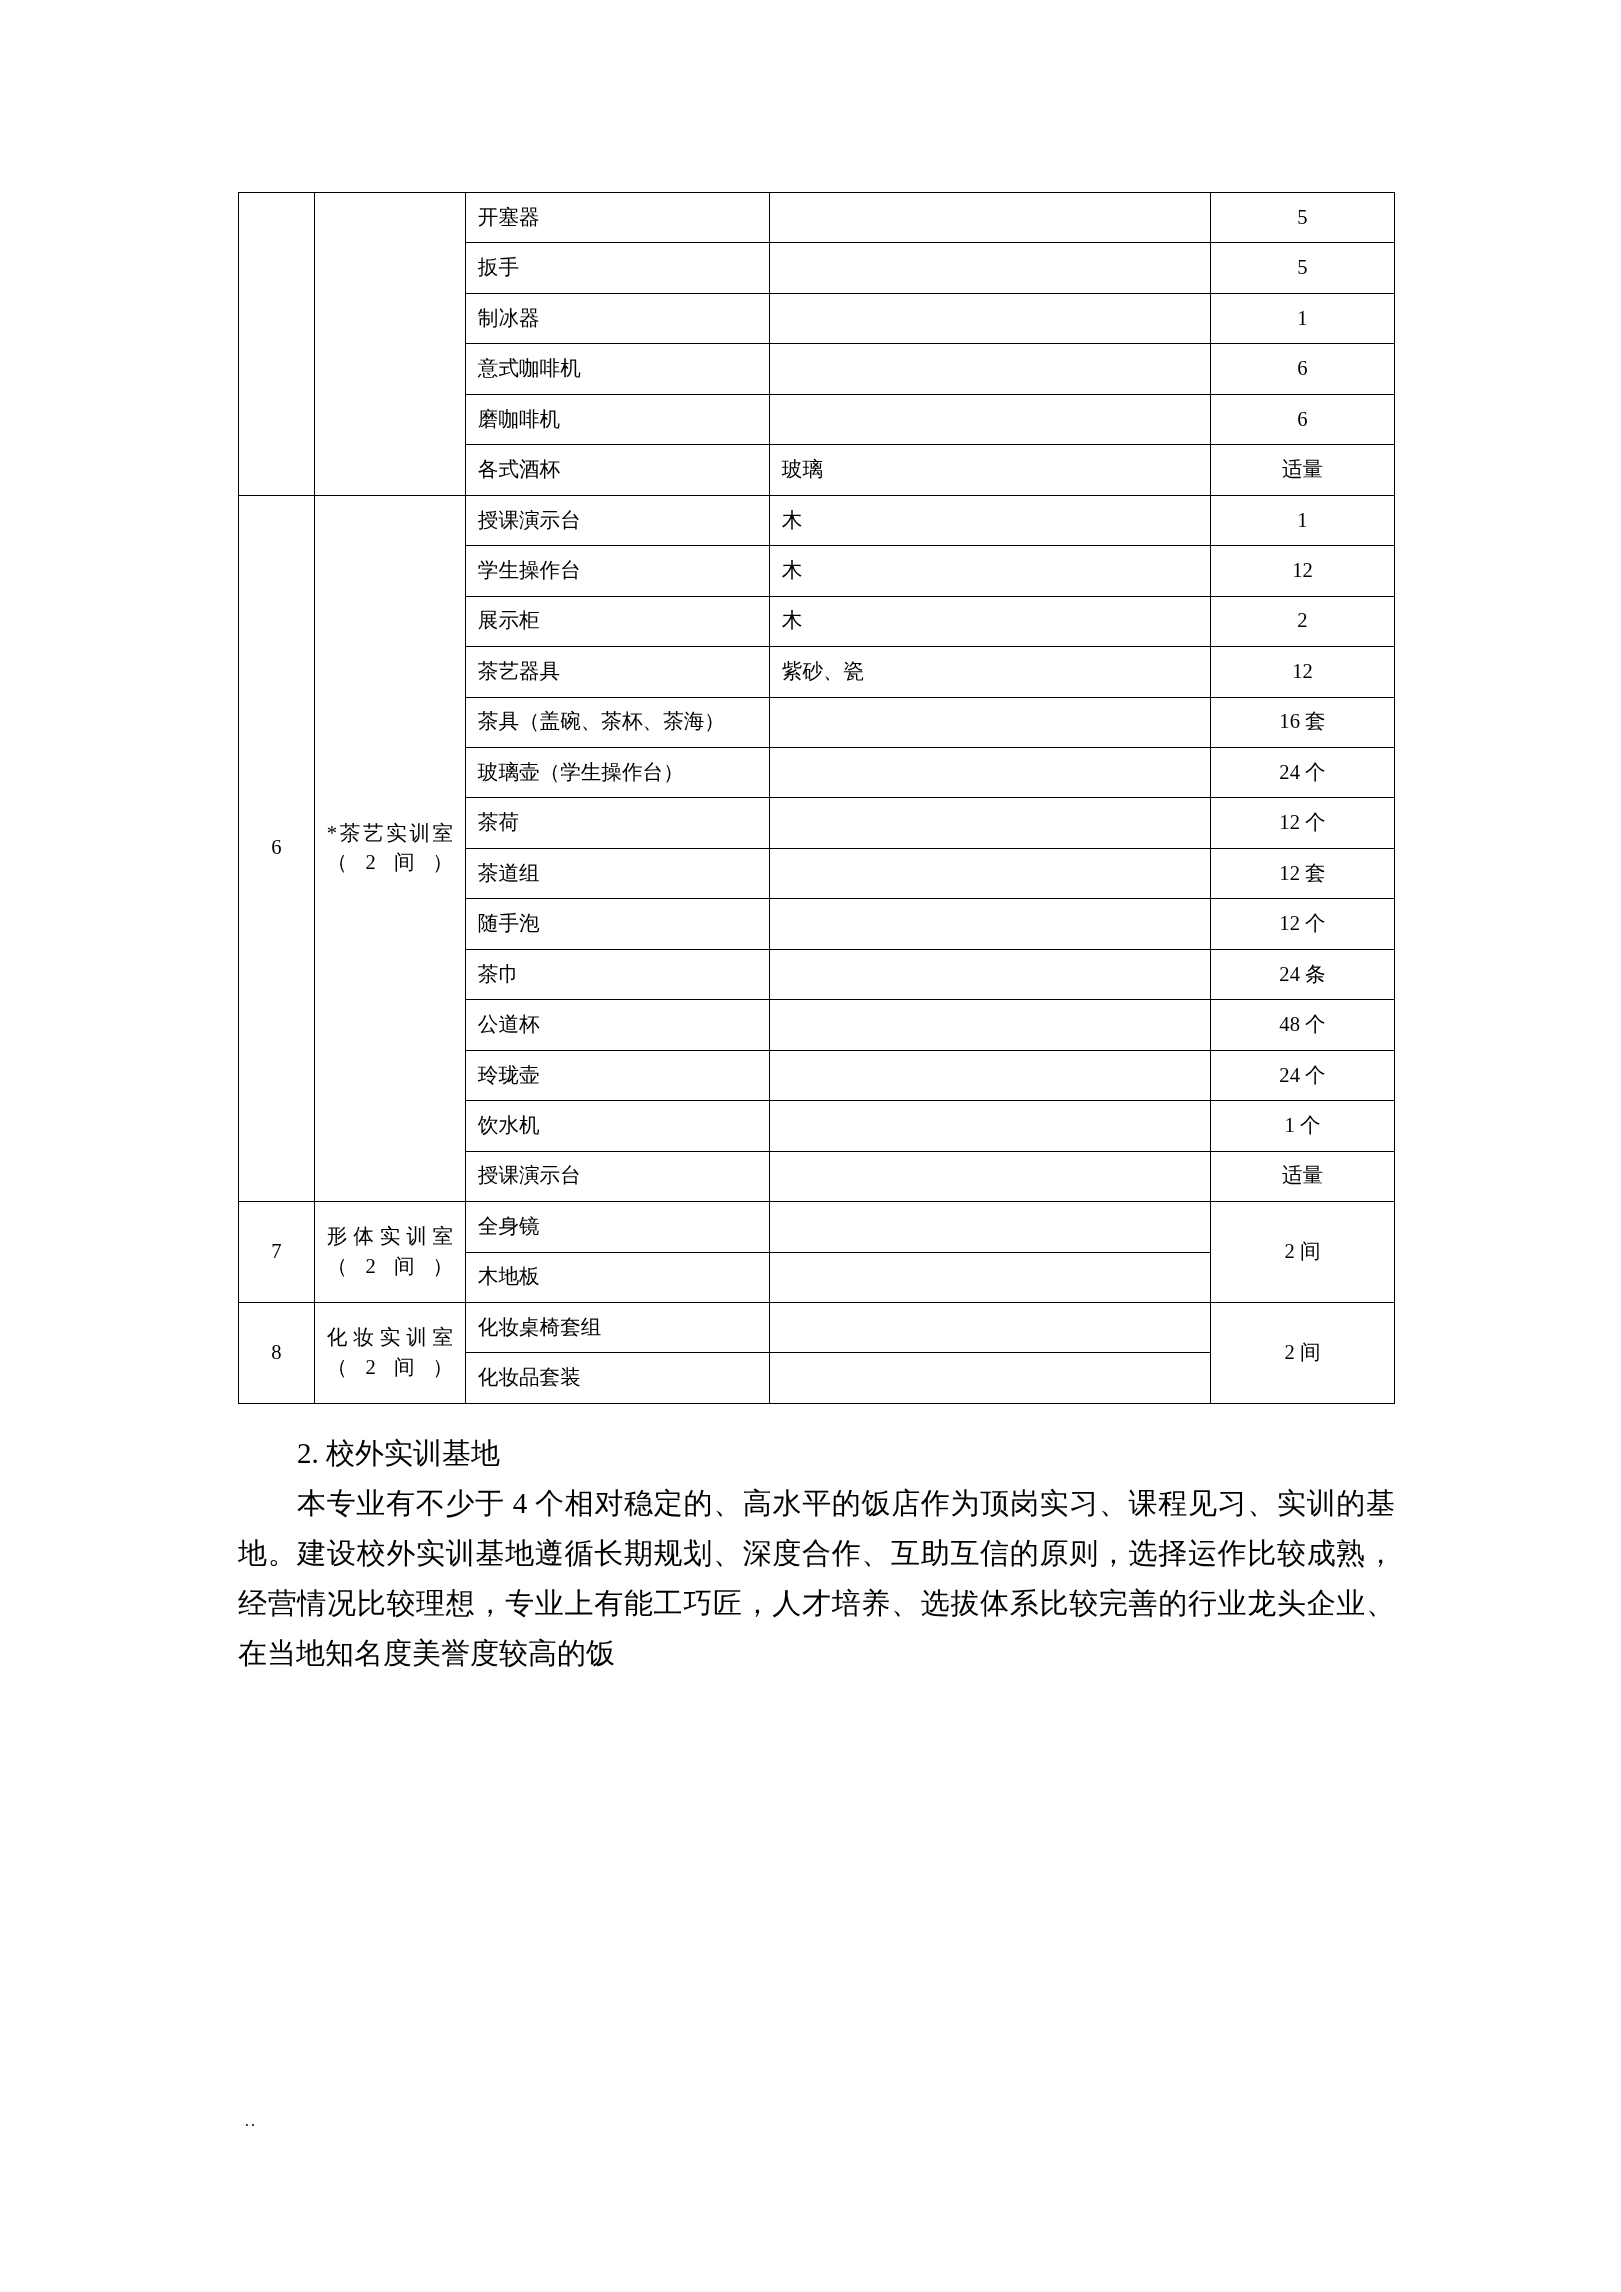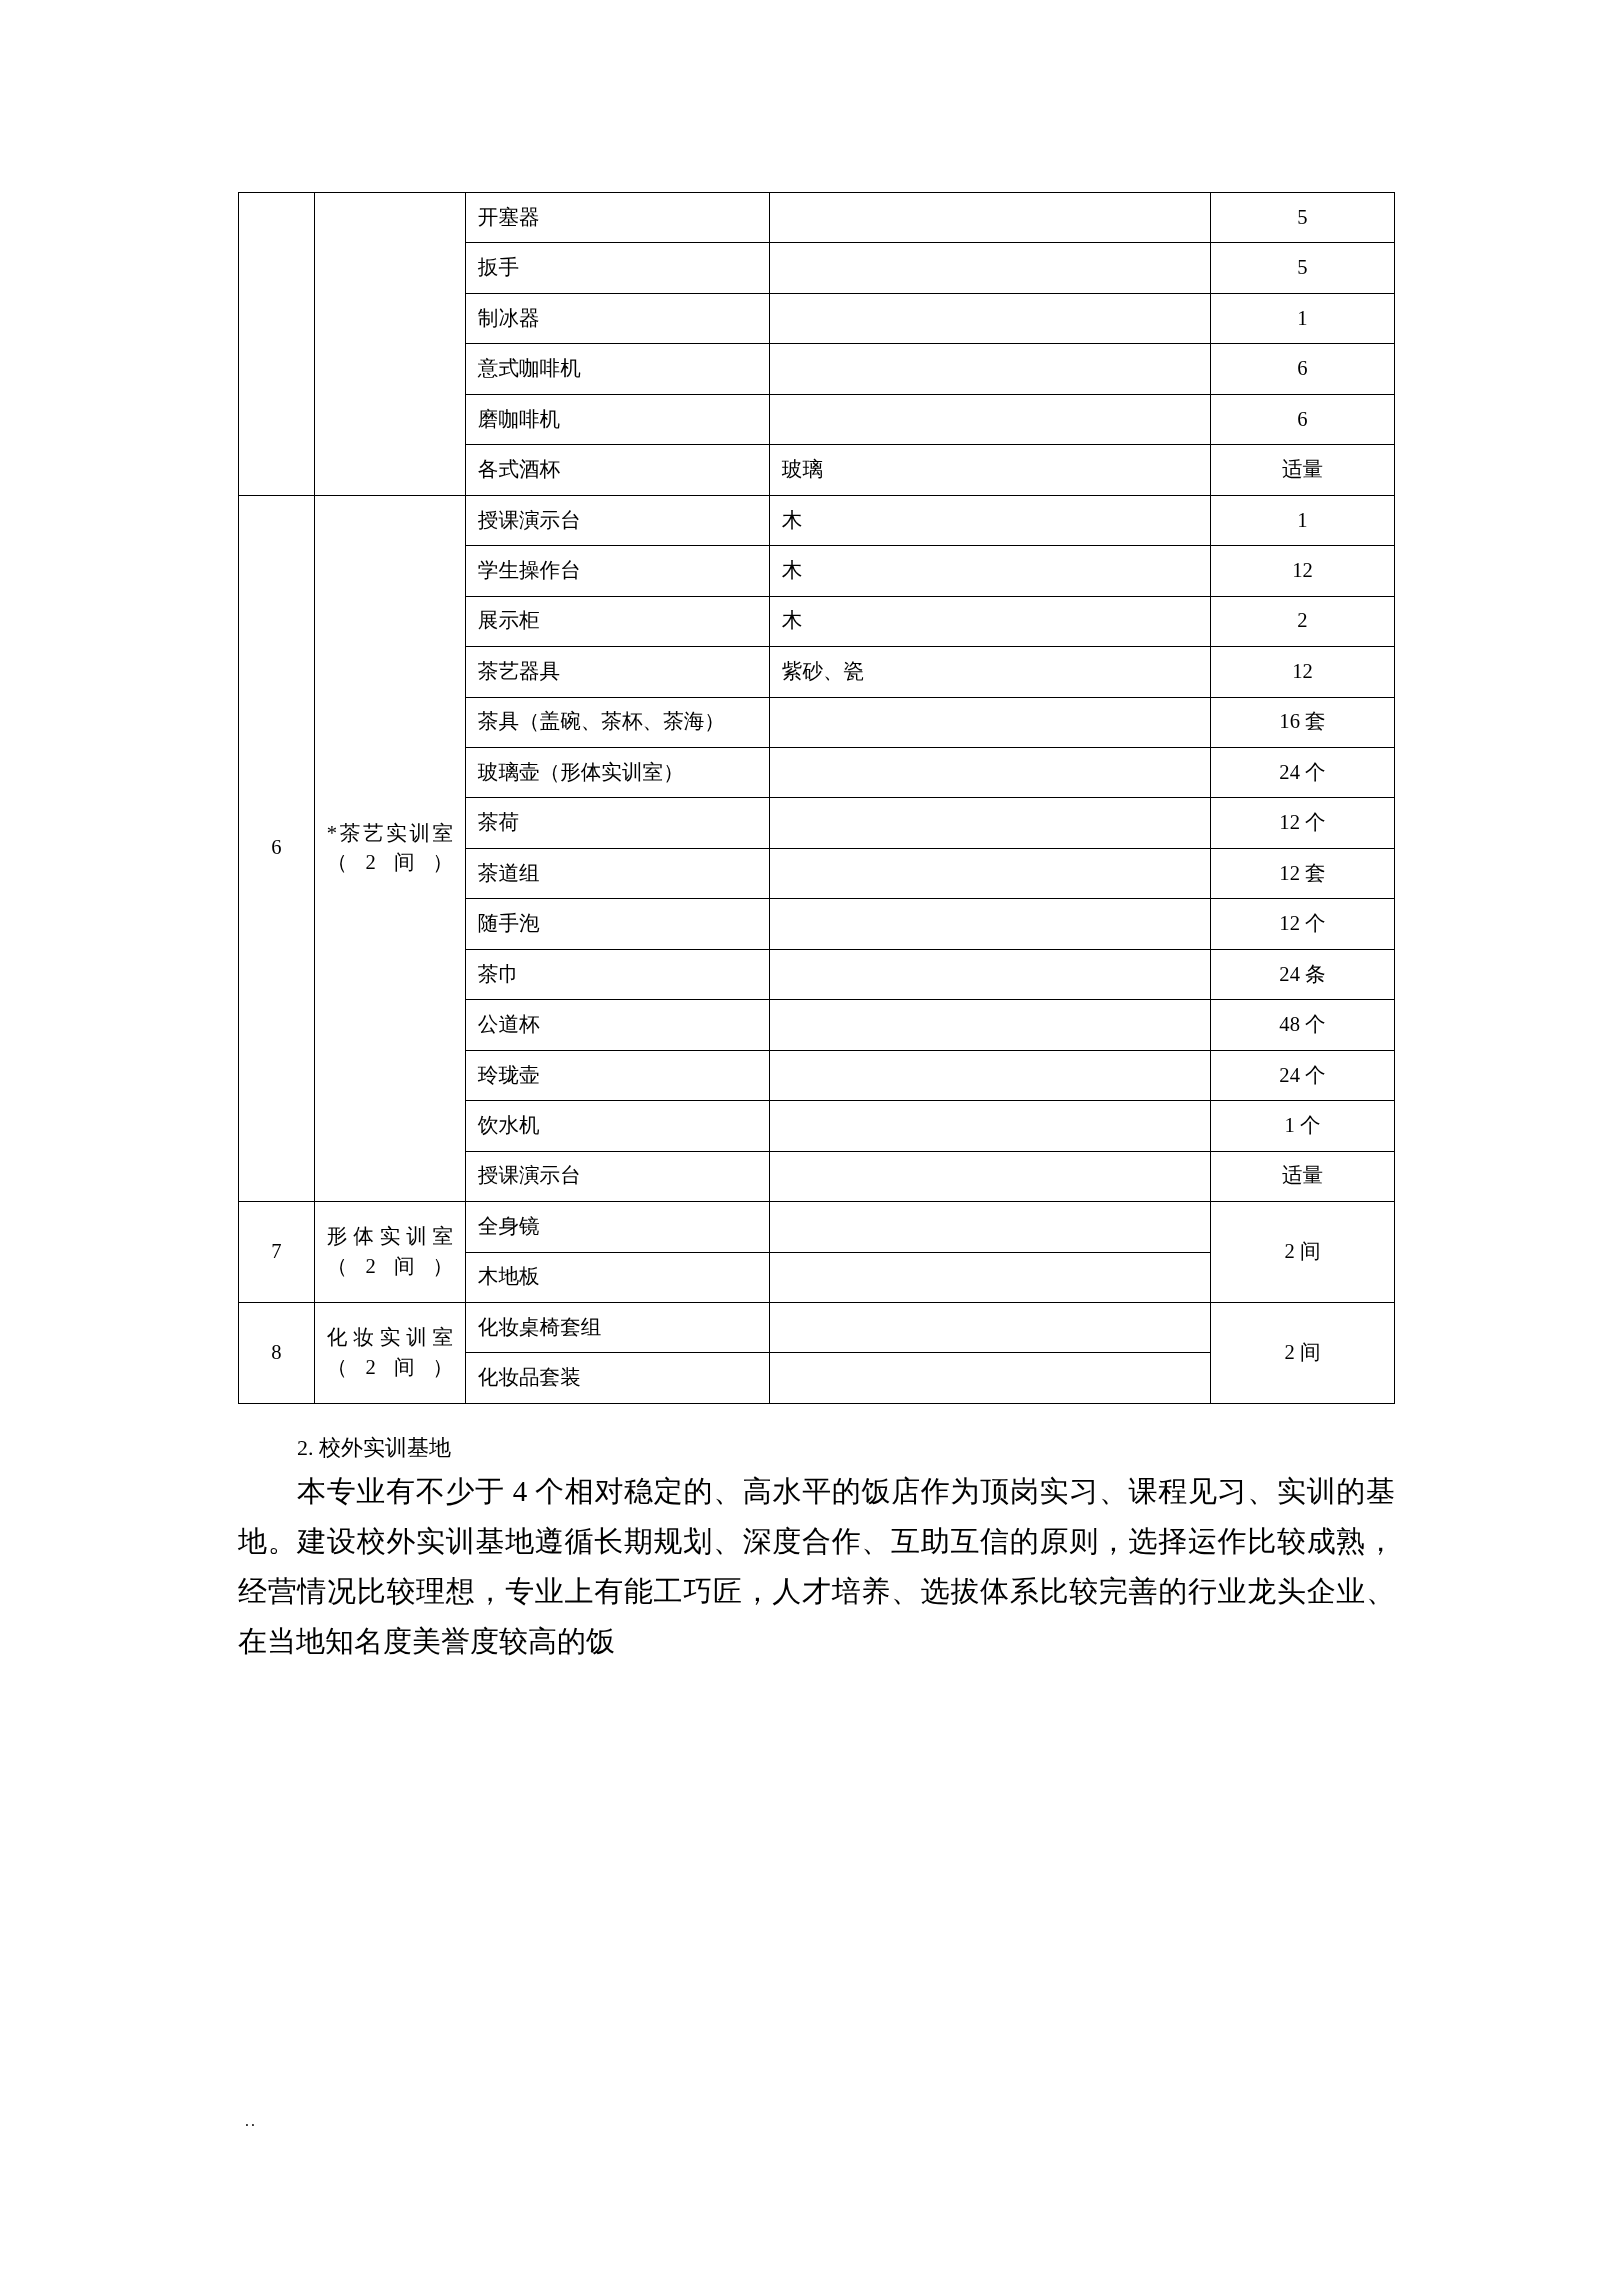--- a/index.html
+++ b/index.html
@@ -58,21 +58,21 @@
     text-align: justify;
     text-justify: inter-ideograph;
   }
   .body-text p {
     margin: 0;
     text-indent: 59px;
   }
   .heading-2 {
     margin: 0;
     text-indent: 59px;
-    font-size: 22px;
+    font-size: 29px;
     line-height: 1.72;
   }
   .footer-mark {
     position: absolute;
     left: 245px;
     top: 2112px;
     font-size: 15.7px;
     color: #000;
     letter-spacing: 2px;
   }
@@ -139,21 +139,21 @@
           <td class="c-item">茶艺器具</td>
           <td class="c-mat">紫砂、瓷</td>
           <td class="c-qty">12</td>
         </tr>
         <tr>
           <td class="c-item">茶具（盖碗、茶杯、茶海）</td>
           <td class="c-mat"></td>
           <td class="c-qty">16 套</td>
         </tr>
         <tr>
-          <td class="c-item">玻璃壶（形体实训室）</td>
+          <td class="c-item">玻璃壶（学生操作台）</td>
           <td class="c-mat"></td>
           <td class="c-qty">24 个</td>
         </tr>
         <tr>
           <td class="c-item">茶荷</td>
           <td class="c-mat"></td>
           <td class="c-qty">12 个</td>
         </tr>
         <tr>
           <td class="c-item">茶道组</td>

